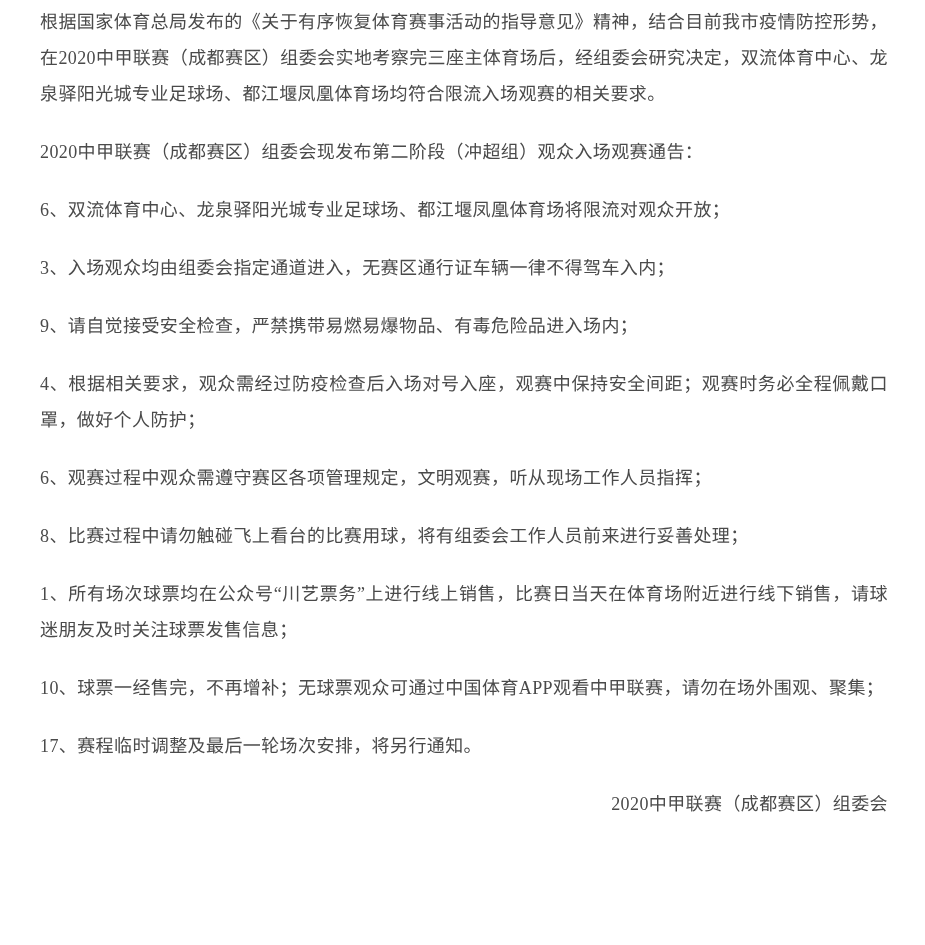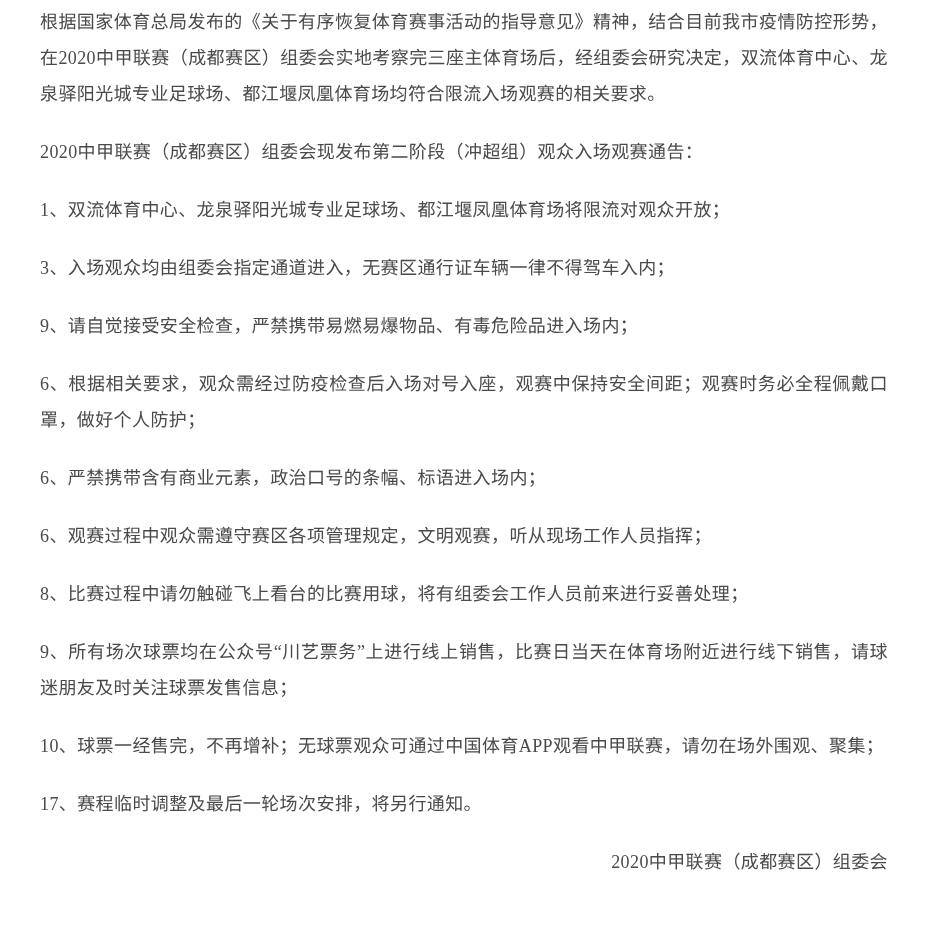--- a/index.html
+++ b/index.html
@@ -34,24 +34,23 @@
     text-align: right;
     margin-bottom: 4px;
   }
 </style>
 </head>
 <body>
 
 <div class="doc" style="color: rgb(74, 74, 74);">
   <p>根据国家体育总局发布的《关于有序恢复体育赛事活动的指导意见》精神，结合目前我市疫情防控形势，在2020中甲联赛（成都赛区）组委会实地考察完三座主体育场后，经组委会研究决定，双流体育中心、龙泉驿阳光城专业足球场、都江堰凤凰体育场均符合限流入场观赛的相关要求。</p>
   <p>2020中甲联赛（成都赛区）组委会现发布第二阶段（冲超组）观众入场观赛通告：</p>
-  <p>1、双流体育中心、龙泉驿阳光城专业足球场、都江堰凤凰体育场将限流对观众开放；</p>
+  <p>6、双流体育中心、龙泉驿阳光城专业足球场、都江堰凤凰体育场将限流对观众开放；</p>
   <p>3、入场观众均由组委会指定通道进入，无赛区通行证车辆一律不得驾车入内；</p>
   <p>9、请自觉接受安全检查，严禁携带易燃易爆物品、有毒危险品进入场内；</p>
-  <p>6、根据相关要求，观众需经过防疫检查后入场对号入座，观赛中保持安全间距；观赛时务必全程佩戴口罩，做好个人防护；</p>
-  <p>6、严禁携带含有商业元素，政治口号的条幅、标语进入场内；</p>
+  <p>4、根据相关要求，观众需经过防疫检查后入场对号入座，观赛中保持安全间距；观赛时务必全程佩戴口罩，做好个人防护；</p>
   <p>6、观赛过程中观众需遵守赛区各项管理规定，文明观赛，听从现场工作人员指挥；</p>
   <p>8、比赛过程中请勿触碰飞上看台的比赛用球，将有组委会工作人员前来进行妥善处理；</p>
-  <p>9、所有场次球票均在公众号“川艺票务”上进行线上销售，比赛日当天在体育场附近进行线下销售，请球迷朋友及时关注球票发售信息；</p>
+  <p>1、所有场次球票均在公众号“川艺票务”上进行线上销售，比赛日当天在体育场附近进行线下销售，请球迷朋友及时关注球票发售信息；</p>
   <p>10、球票一经售完，不再增补；无球票观众可通过中国体育APP观看中甲联赛，请勿在场外围观、聚集；</p>
   <p>17、赛程临时调整及最后一轮场次安排，将另行通知。</p>
   <p class="signature">2020中甲联赛（成都赛区）组委会</p>
 </div>
 
 </body></html>

